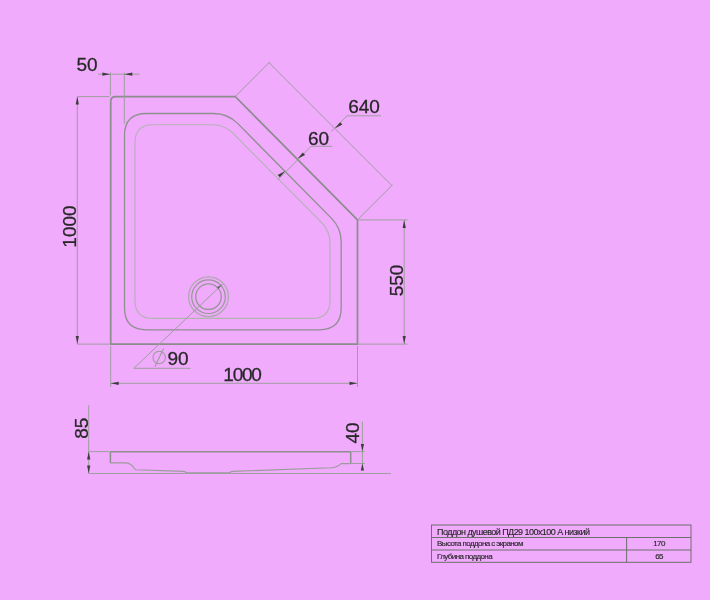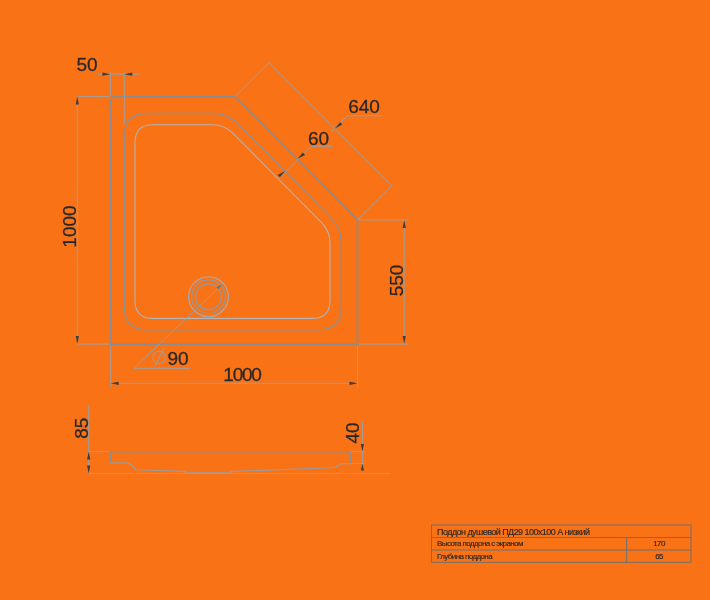--- a/index.html
+++ b/index.html
@@ -1,16 +1,16 @@
 <!DOCTYPE html>
 <html><head>
 <meta charset="utf-8">
 <style>
 html,body{margin:0;padding:0;background:#ffffff;}
-#page{position:relative;width:710px;height:600px;background:#f97316;overflow:hidden;}
+#page{position:relative;width:710px;height:600px;background:#f0abfc;overflow:hidden;}
 text{font-family:"Liberation Sans",sans-serif;fill:#262626;}
 .dim{font-size:19px;stroke:#303030;stroke-width:0.3px;}
 .tbl{font-size:9px;letter-spacing:-0.55px;fill:#1e1e1e;stroke:#333;stroke-width:0.15px;}
 .tbl2{font-size:8px;letter-spacing:-0.6px;fill:#1e1e1e;stroke:#333;stroke-width:0.15px;}
 </style>
 </head>
 <body>
 <div id="page">
 <svg width="710" height="600" viewBox="0 0 710 600" xmlns="http://www.w3.org/2000/svg">
 

